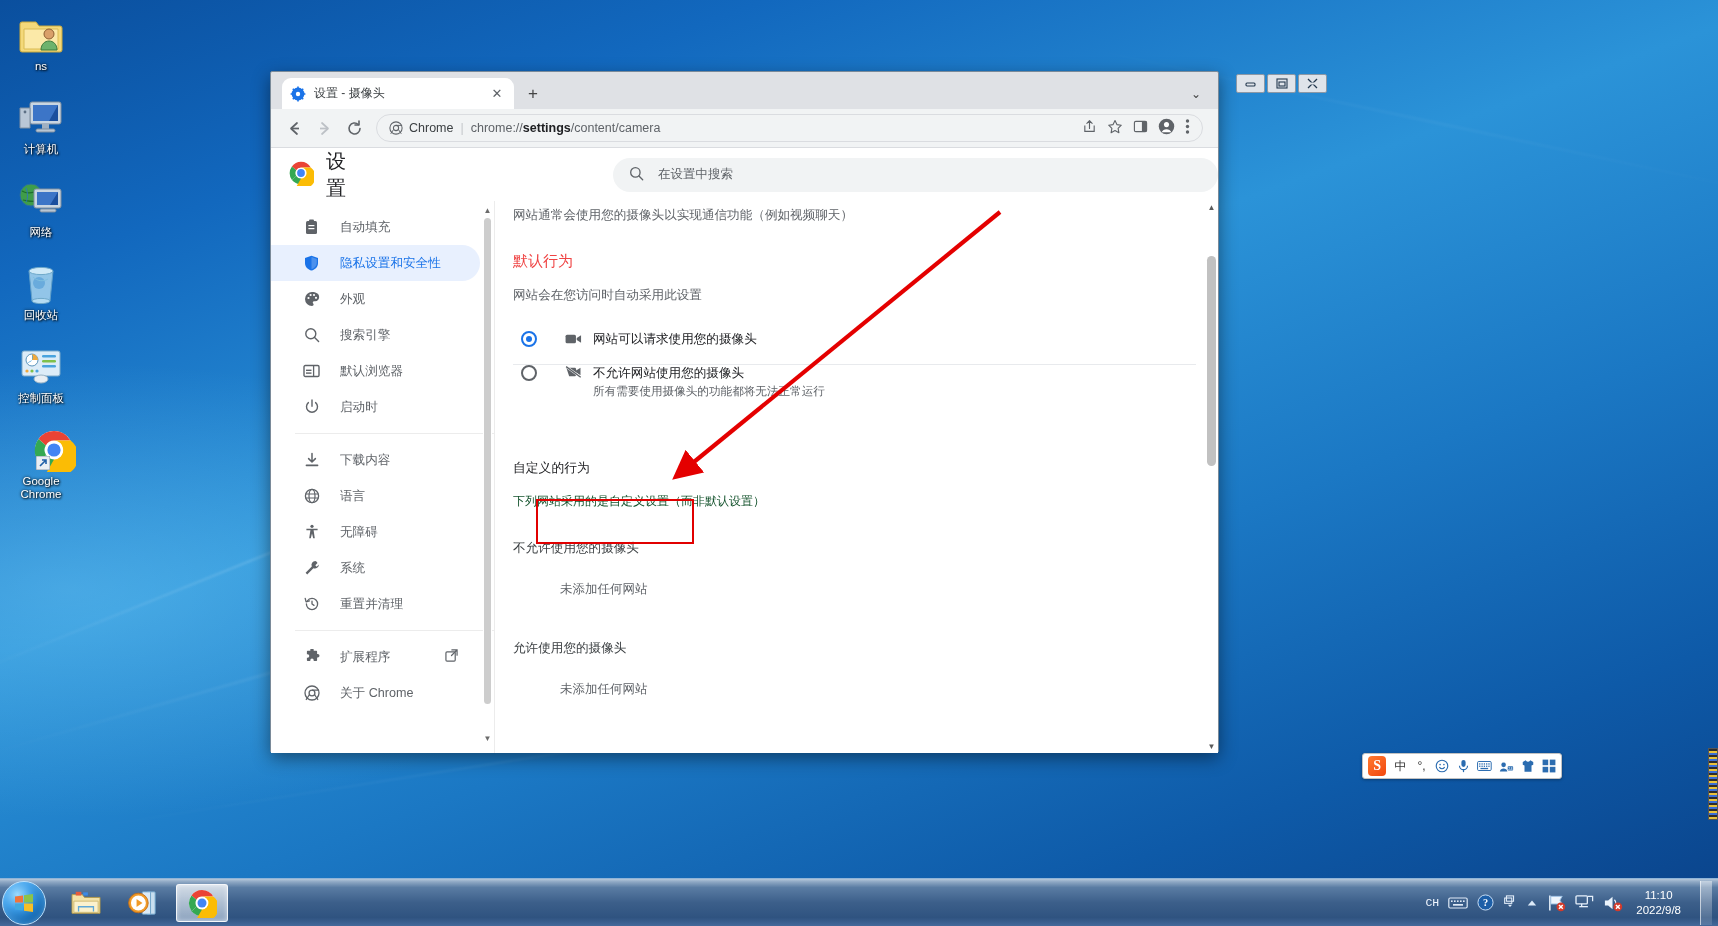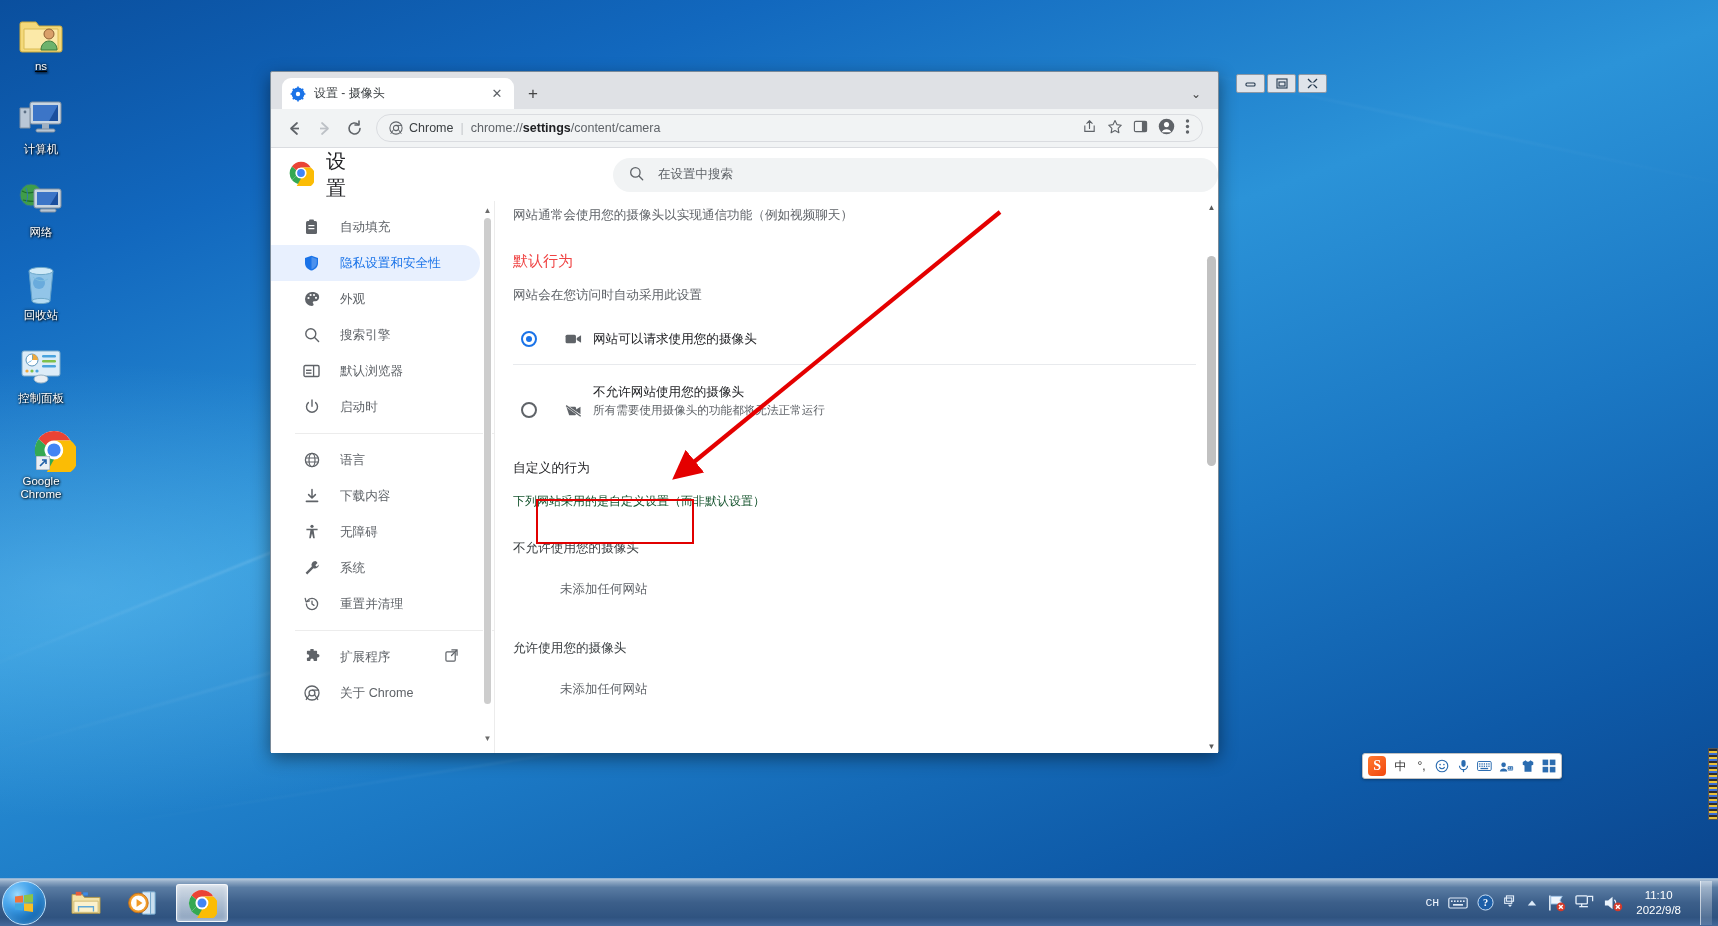--- a/index.html
+++ b/index.html
@@ -120,21 +120,21 @@
   .side-scroll .thumb { position:absolute; top:14px; left:1px; width:7px; height:486px; background:#cdcdcd; border-radius:4px; }
 
   
   .content { flex:1; position:relative; background:#fff; padding:0 0 0 0; overflow:hidden; }
   .cmain { padding:0 22px 0 18px; }
   .c-desc { font-size:12.6px; color:#5f6368; padding-top:6px; }
   .c-h { font-size:15px; color:#ef4444; margin-top:28px; }
   .c-sub { font-size:12.6px; color:#5f6368; margin-top:16px; }
 
   .radio-row { display:flex; align-items:center; gap:0; height:50px; margin-top:10px; }
-  .radio-row.two { align-items:flex-end; height:54px; margin-top:0; border-top:1px solid #e8eaed;font-family:Liberation Serif, serif; }
+  .radio-row.two { align-items:flex-start; height:54px; margin-top:0; border-top:1px solid #e8eaed;font-family:Liberation Serif, serif; }
   .rad { width:16px; height:16px; border-radius:50%; border:2px solid #5f6368; position:relative; flex:none; margin-left:8px; }
   .rad.on { border-color:#1a73e8; }
   .rad.on::after { content:""; position:absolute; left:3px; top:3px; width:6px; height:6px; border-radius:50%; background:#1a73e8; }
   .rad-ic { width:20px; margin-left:26px; display:flex; align-items:center; justify-content:center; color:#5f6368; flex:none; }
   .rad-txt { margin-left:10px; }
   .rad-t1 { font-size:12.6px; color:#202124; }
   .rad-t2 { font-size:11.6px; color:#5f6368; margin-top:2px; }
 
   .cust-h { font-size:12.8px; color:#202124; margin-top:42px; }
   .cust-sub { font-size:12px; color:#14532d; margin-top:16px; }
@@ -204,21 +204,21 @@
 <body>
 
 <div class="glow"></div>
 <div class="streak s1"></div>
 <div class="streak s2"></div>
 <div class="streak s3"></div>
 <div class="streak s4"></div>
 
 <div class="desk-icons">
 
-  <div class="desk-icon" style="margin-top:8px;text-decoration:underline;">
+  <div class="desk-icon" style="margin-top:8px;">
     <div class="glyph">
       <svg width="44" height="40" viewBox="0 0 44 40">
         <path d="M3 7h14l3 4h21a2 2 0 012 2v22a2 2 0 01-2 2H3a2 2 0 01-2-2V9a2 2 0 012-2z" fill="#f4d97a" stroke="#c9a93c"></path>
         <path d="M5 14h34v20H5z" fill="#fbe9a8" stroke="#d9bb55"></path>
         <circle cx="30" cy="19" r="5" fill="#d9a06a" stroke="#8d5f33"></circle>
         <path d="M22 35c0-6 4-9 8-9s8 3 8 9z" fill="#6db36d" stroke="#3c7a3c"></path>
       </svg>
     </div>
     <div class="lbl">ns</div>
   </div>
@@ -510,36 +510,36 @@
               </svg>
           </span>
           <span>启动时</span>
         </div>
 
         <div class="side-sep"></div>
 
         <div class="side-item">
           <span class="sic">
             <svg width="16" height="16" viewBox="0 0 16 16">
+                <path d="M8 1.6v8M4.6 6.6L8 10l3.4-3.4" stroke="currentColor" stroke-width="1.5" fill="none" stroke-linecap="round" stroke-linejoin="round"></path>
+                <path d="M2.4 13.4h11.2" stroke="currentColor" stroke-width="1.6" stroke-linecap="round"></path>
+              </svg>
+          </span>
+          <span>下载内容</span>
+        </div>
+
+        <div class="side-item">
+          <span class="sic">
+            <svg width="16" height="16" viewBox="0 0 16 16">
                 <circle cx="8" cy="8" r="6.6" stroke="currentColor" stroke-width="1.3" fill="none"></circle>
                 <ellipse cx="8" cy="8" rx="3" ry="6.6" stroke="currentColor" stroke-width="1.2" fill="none"></ellipse>
                 <path d="M1.6 6h12.8M1.6 10h12.8" stroke="currentColor" stroke-width="1.2"></path>
               </svg>
           </span>
           <span>语言</span>
-        </div>
-
-        <div class="side-item">
-          <span class="sic">
-            <svg width="16" height="16" viewBox="0 0 16 16">
-                <path d="M8 1.6v8M4.6 6.6L8 10l3.4-3.4" stroke="currentColor" stroke-width="1.5" fill="none" stroke-linecap="round" stroke-linejoin="round"></path>
-                <path d="M2.4 13.4h11.2" stroke="currentColor" stroke-width="1.6" stroke-linecap="round"></path>
-              </svg>
-          </span>
-          <span>下载内容</span>
         </div>
 
         <div class="side-item">
           <span class="sic">
             <svg width="16" height="16" viewBox="0 0 16 16" fill="currentColor">
                 <circle cx="8" cy="2.3" r="1.6"></circle>
                 <path d="M2.4 4.8h11.2v1.5H9.6l1.2 8h-1.6L8 9.6 6.8 14.3H5.2l1.2-8H2.4z"></path>
               </svg>
           </span>
           <span>无障碍</span>

